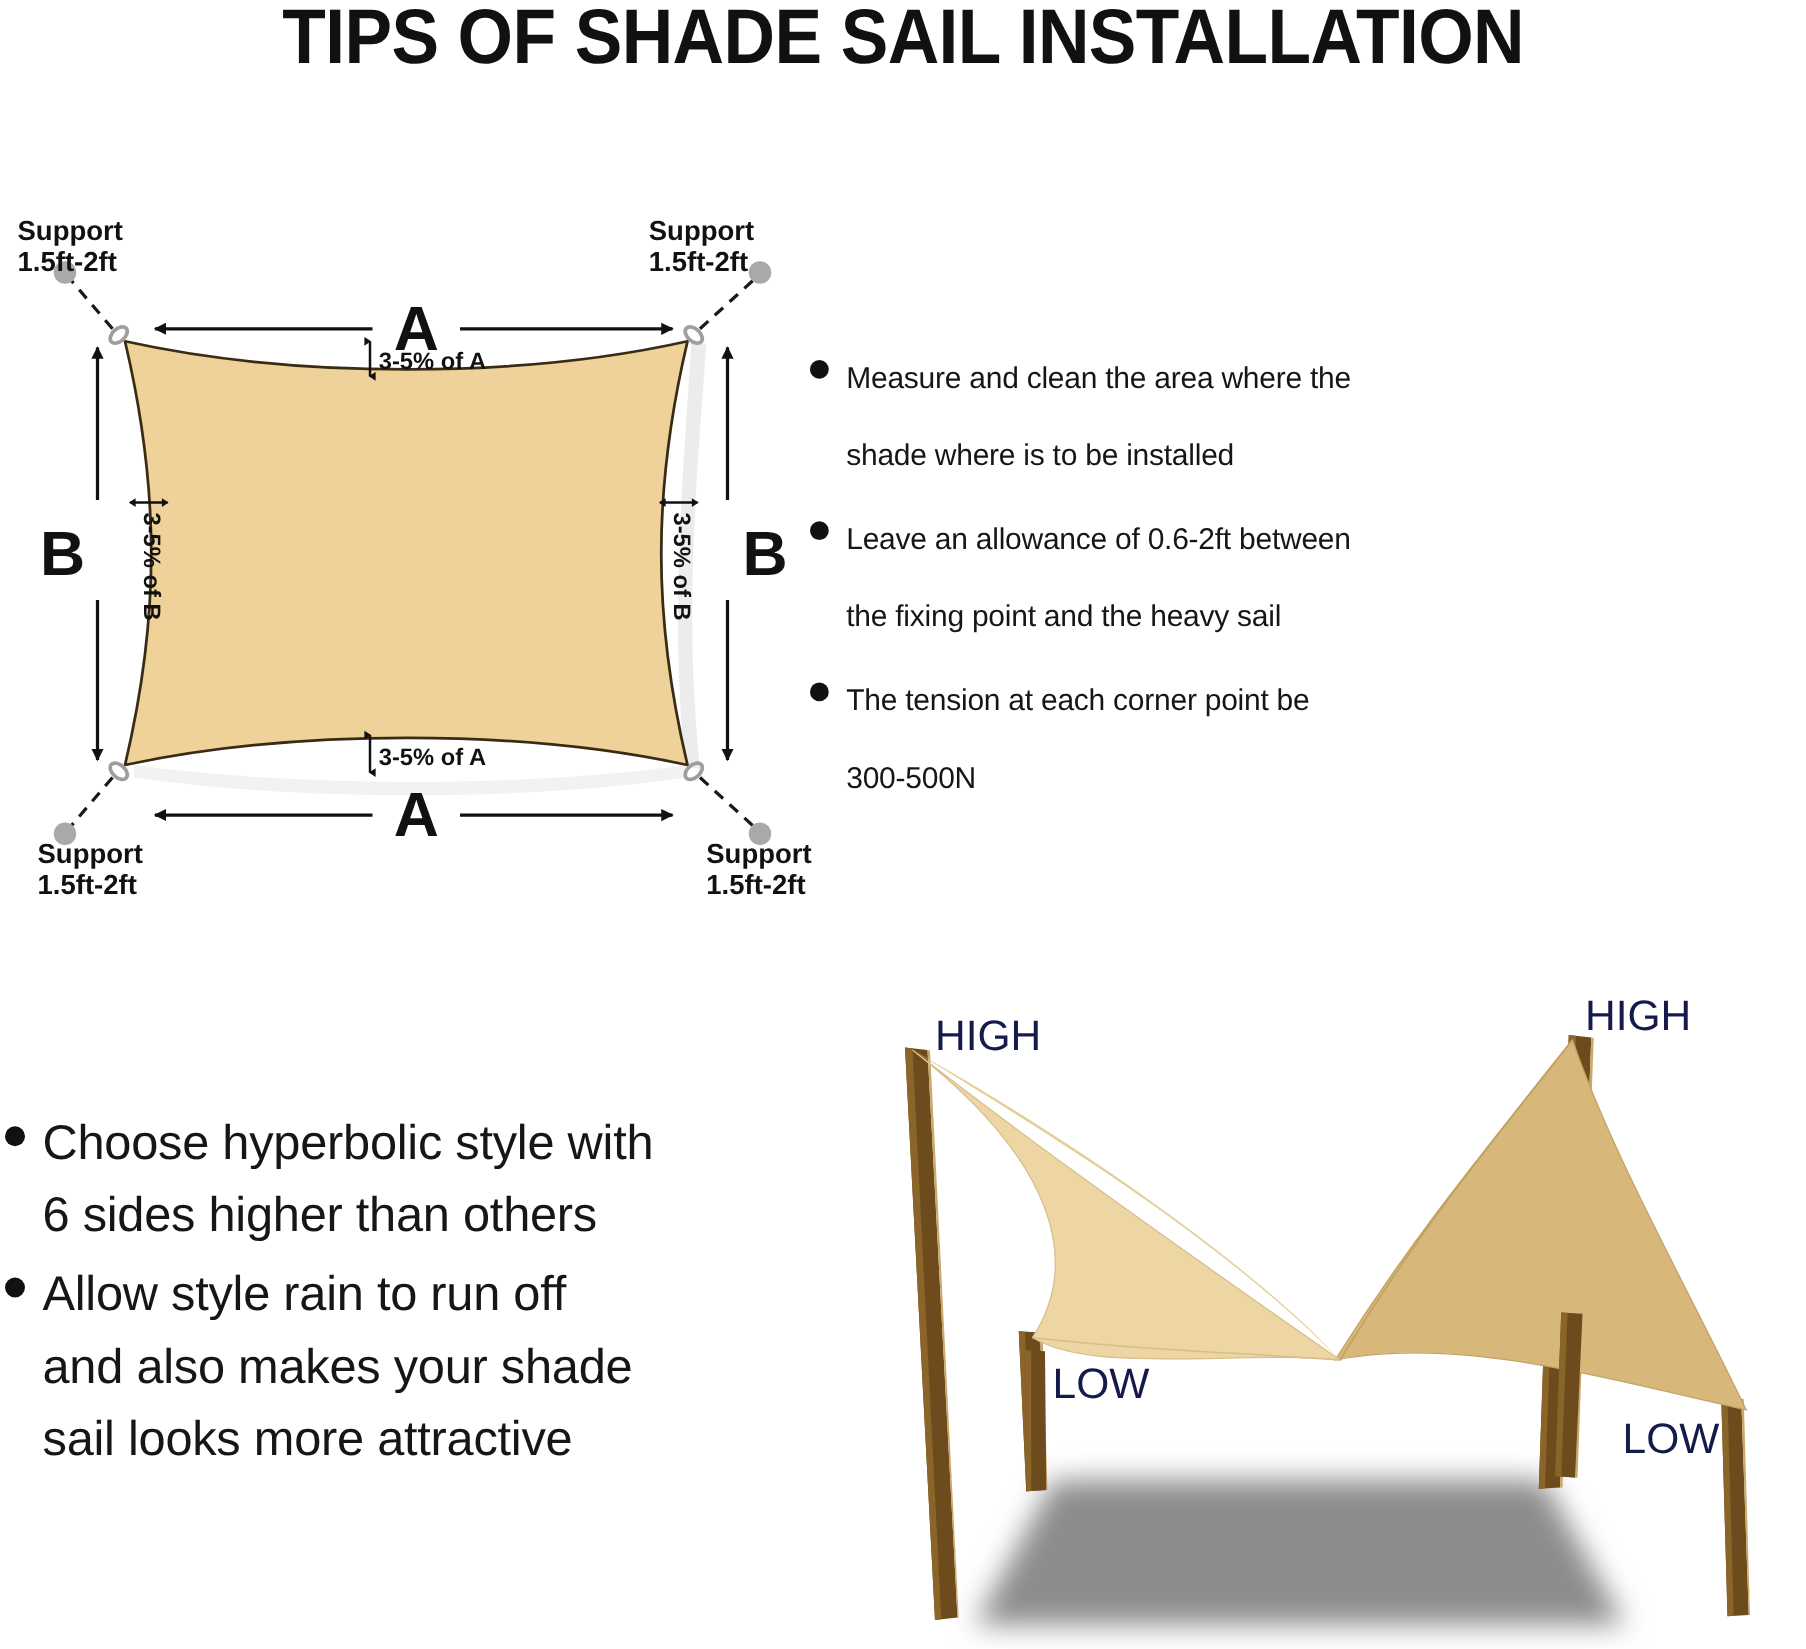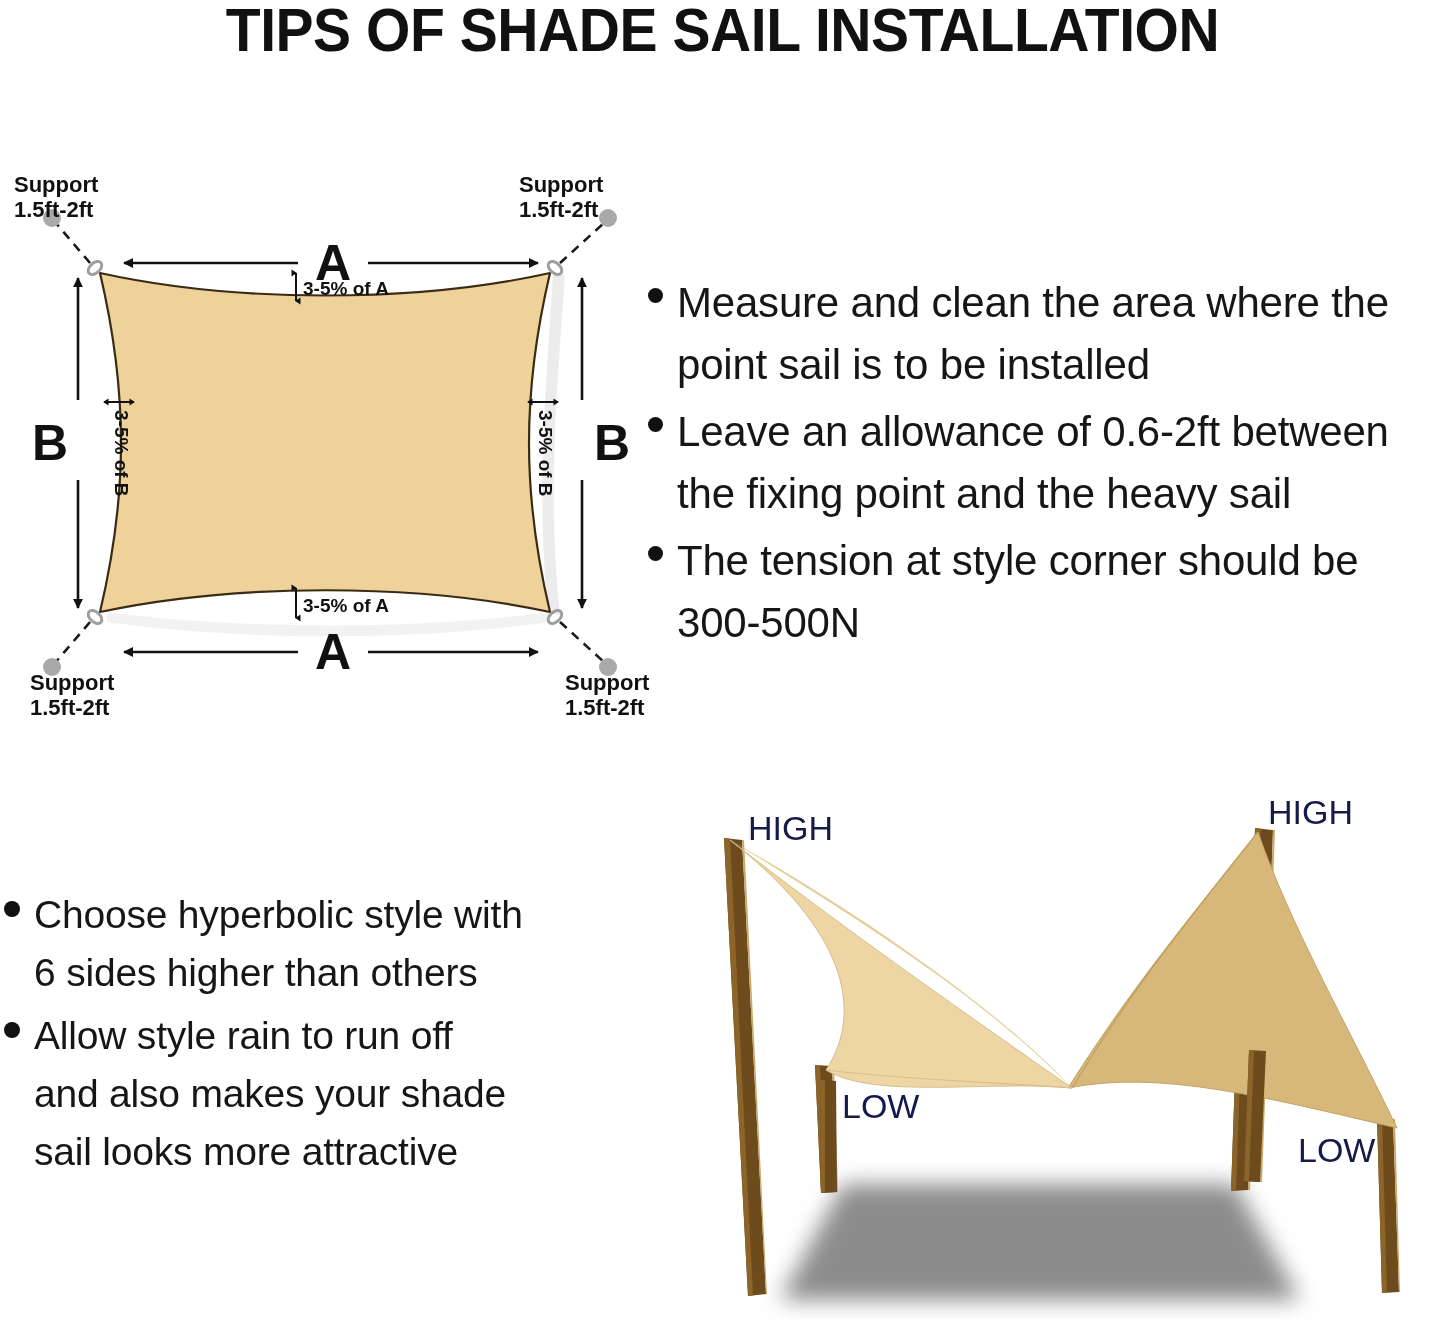--- a/index.html
+++ b/index.html
@@ -65,21 +65,21 @@
     flex: 0 0 auto;
     width: 15px;
     height: 15px;
     border-radius: 50%;
     background: #111111;
     margin-top: 16px;
     margin-right: 14px;
   }
   .bullet-text {
     font-family: "Liberation Sans", sans-serif;
-    font-size: 42px;
+    font-size: 24px;
     line-height: 62px;
     color: #161616;
     letter-spacing: -0.2px;
   }
   #tips-list-left .bullet-text { font-size: 39px; line-height: 58px; }
   #tips-list-left .bullet-dot { margin-top: 15px; width: 16px; height: 16px; }
 
   
   #hyperbolic-illustration {
     position: absolute;
@@ -211,34 +211,34 @@
       <text x="565" y="555">1.5ft-2ft</text>
     </g>
   </svg>
 </div>
 
 <div id="tips-list-right">
   <div class="bullet-item">
     <span class="bullet-dot"></span>
     <span class="bullet-text">
       <span>Measure and clean the area where the</span><br>
-      <span>point sail is to be installed</span>
+      <span>shade where is to be installed</span>
     </span>
   </div>
   <div class="bullet-item">
     <span class="bullet-dot"></span>
     <span class="bullet-text">
       <span>Leave an allowance of 0.6-2ft between</span><br>
       <span>the fixing point and the heavy sail</span>
     </span>
   </div>
   <div class="bullet-item">
     <span class="bullet-dot"></span>
     <span class="bullet-text">
-      <span>The tension at style corner should be</span><br>
+      <span>The tension at each corner point be</span><br>
       <span>300-500N</span>
     </span>
   </div>
 </div>
 
 <div id="tips-list-left">
   <div class="bullet-item">
     <span class="bullet-dot"></span>
     <span class="bullet-text">
       <span>Choose hyperbolic style with</span><br>

